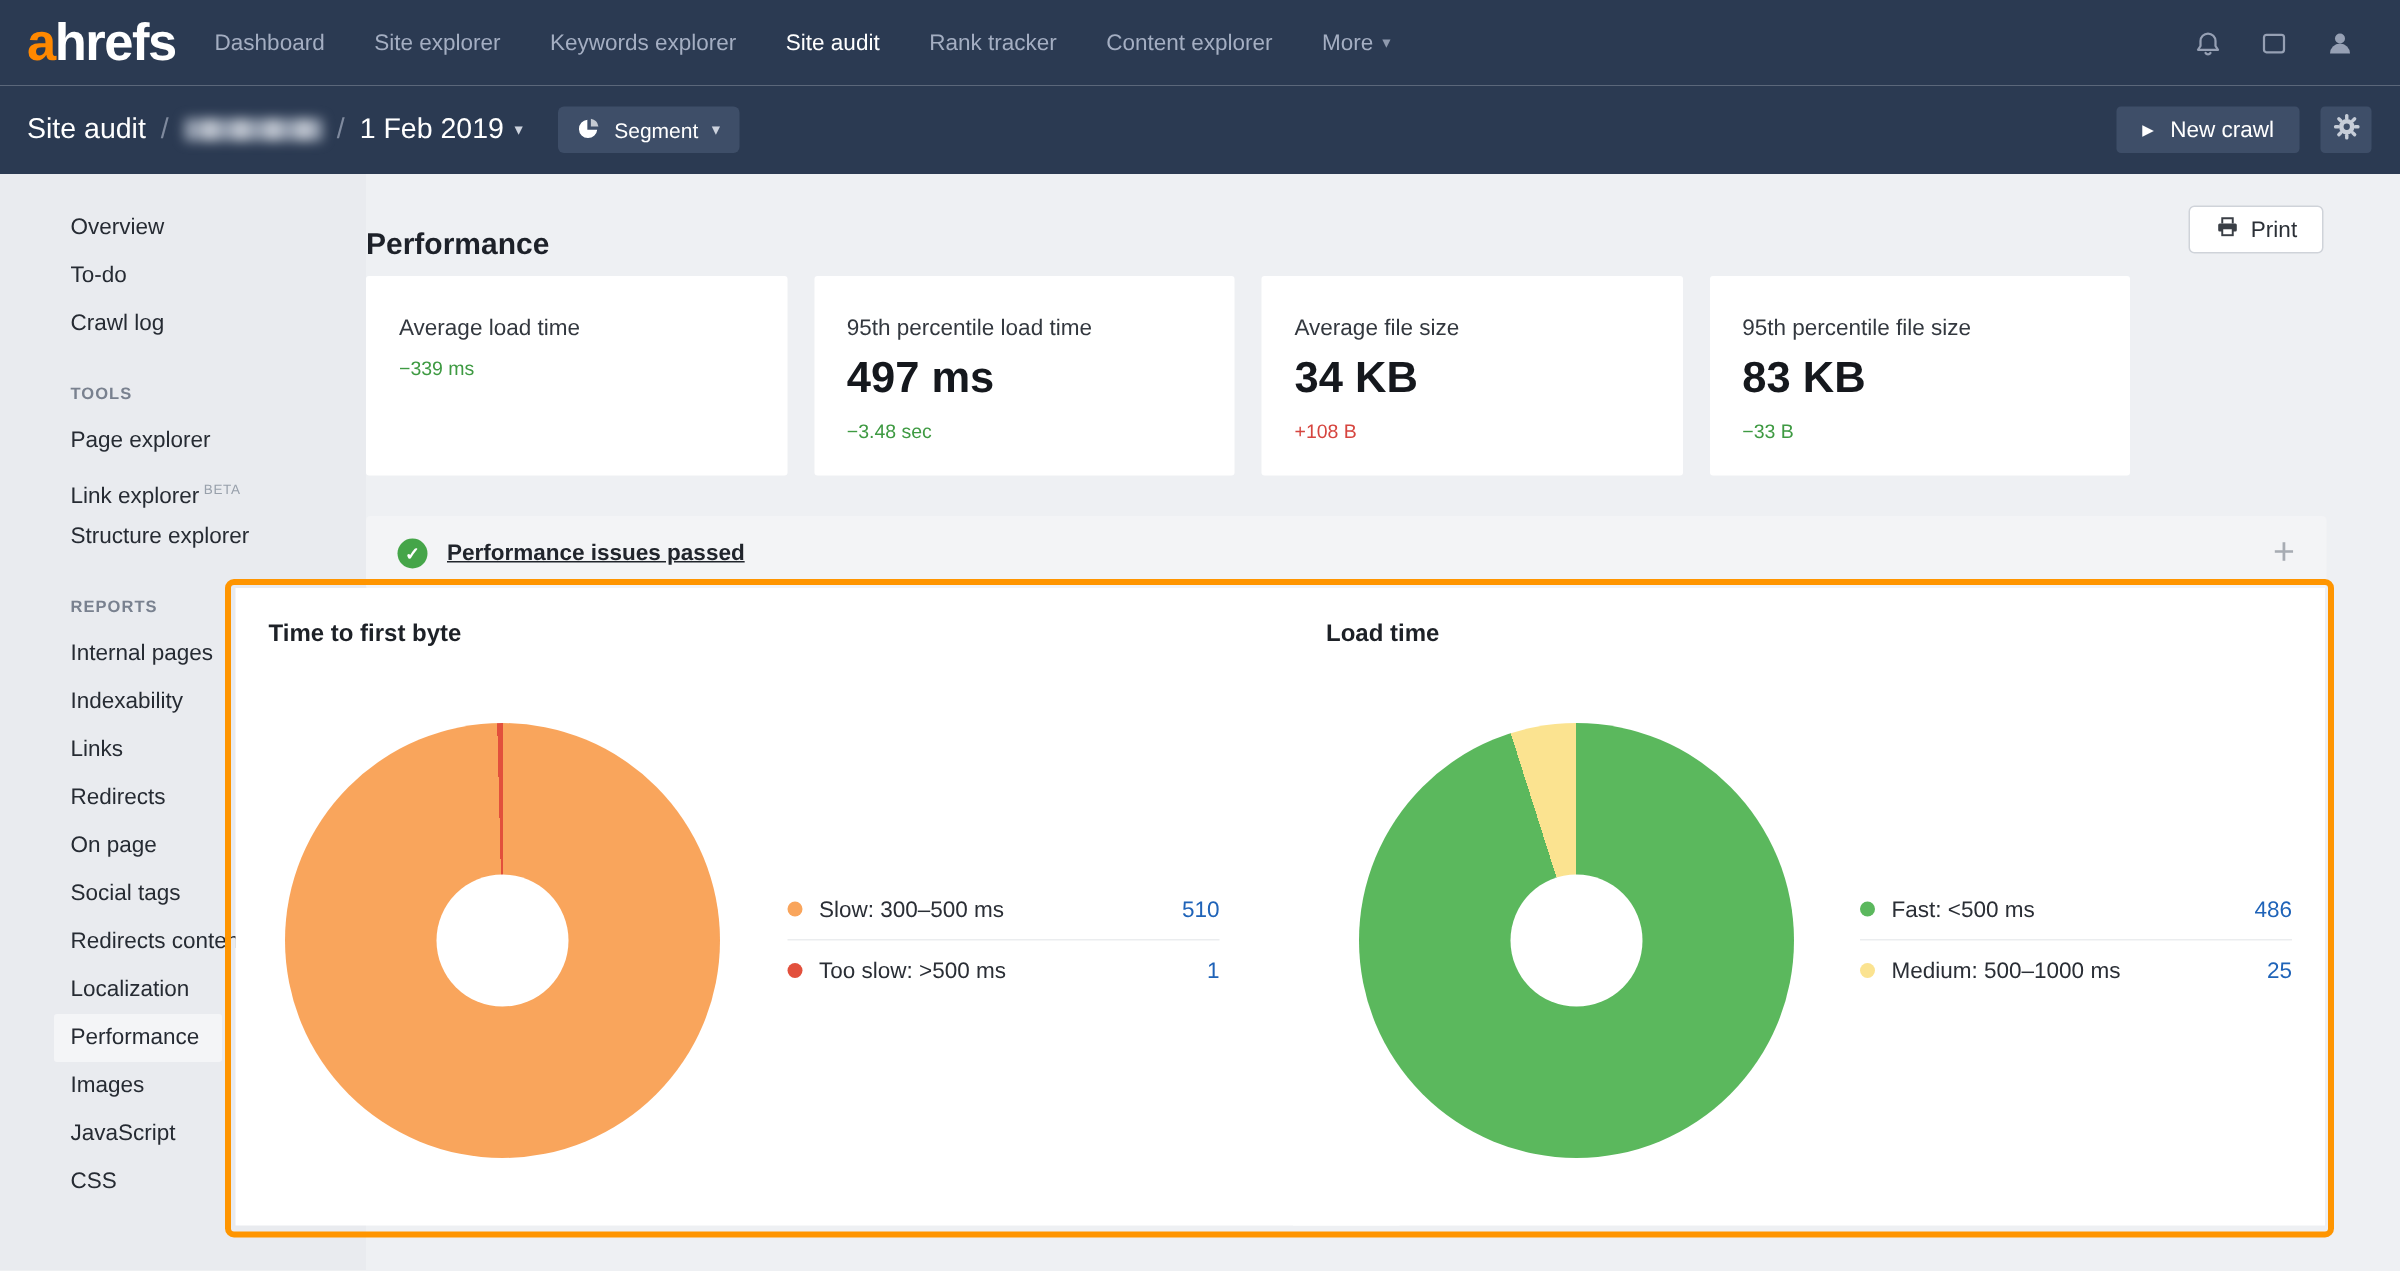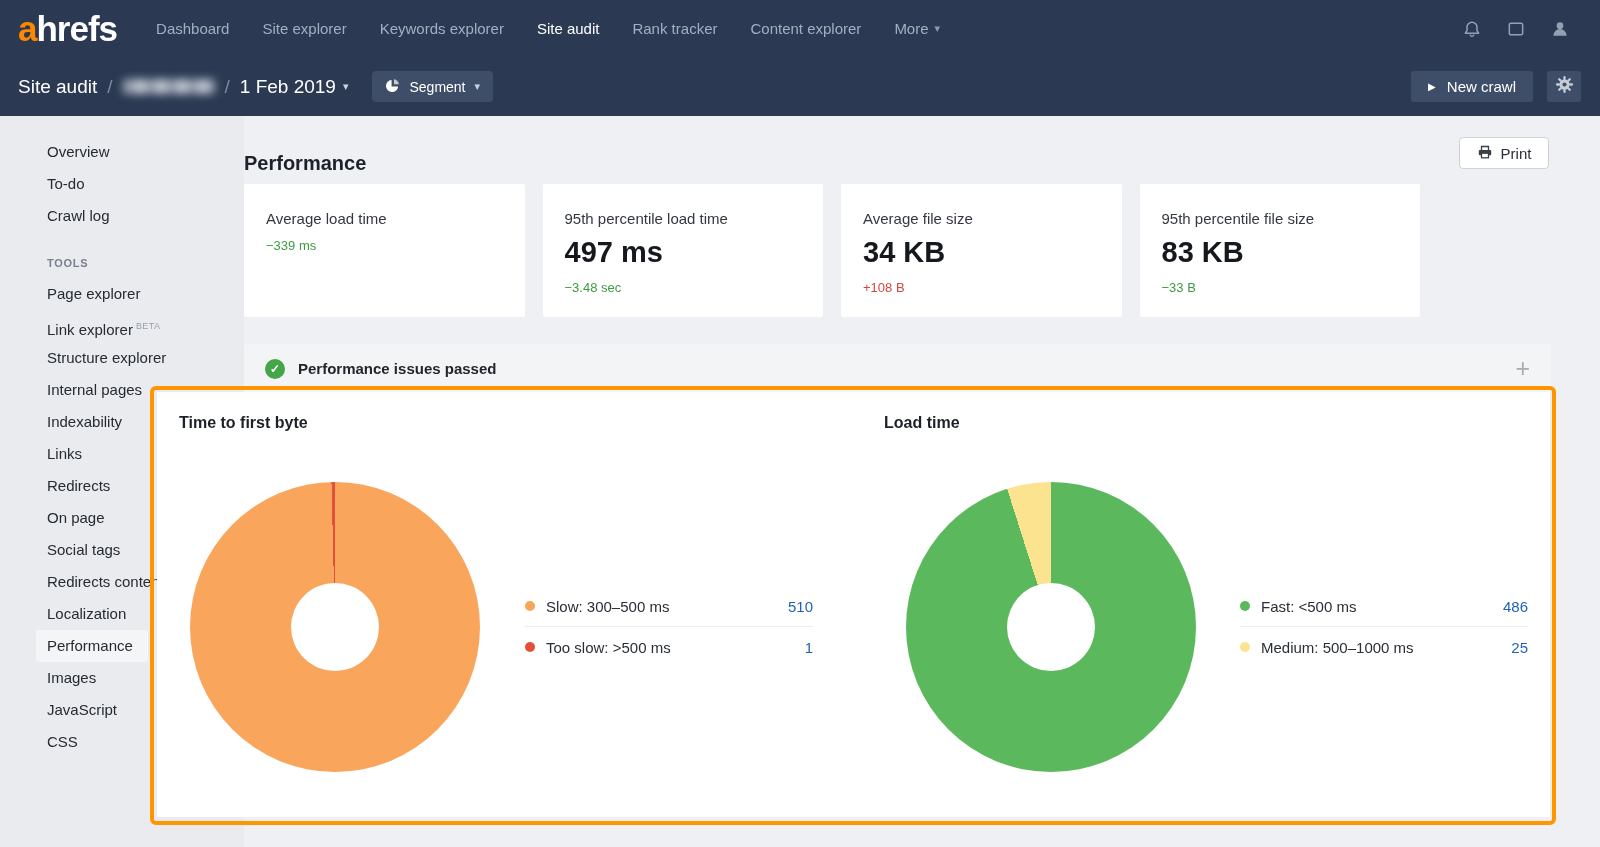--- a/index.html
+++ b/index.html
@@ -5,21 +5,21 @@
   html,body{margin:0;padding:0;background:#eef0f3;}
   .page{position:relative;width:1600px;height:847px;overflow:hidden;background:var(--page-bg,#eef0f3);
         font-family:"Liberation Sans",sans-serif;-webkit-font-smoothing:antialiased;}
 
   
   .topnav{position:absolute;top:0;left:0;width:1600px;height:57px;background:var(--navy,#2b3a52);
           display:flex;align-items:center;}
   .logo{margin-left:18px;font-size:35px;font-weight:bold;letter-spacing:-1px;cursor:pointer;line-height:1;}
   .logo-a{color:var(--logo-orange,#ff8800);}
   .logo-rest{color:#ffffff;}
-  .nav-items{margin-left:39px;display:flex;gap:33px;align-items:flex-start;font-size:15px;}
+  .nav-items{margin-left:26px;display:flex;gap:33px;align-items:flex-start;font-size:15px;}
   .nav-item{color:#a4aec2;cursor:pointer;text-decoration:none;display:flex;align-items:center;gap:6px;}
   .nav-item.active{color:#ffffff;}
   .nav-caret{font-size:11px;color:#8e99ad;}
   .nav-icons{margin-left:auto;margin-right:30px;display:flex;gap:24px;align-items:center;}
   .nav-icon{cursor:pointer;display:flex;align-items:center;}
 
   
   .subheader{position:absolute;top:57px;left:0;width:1600px;height:59px;background:var(--navy,#2b3a52);
              display:flex;align-items:center;}
   .breadcrumb{margin-left:18px;display:flex;align-items:center;gap:10px;font-size:19px;color:#ffffff;}
@@ -65,21 +65,21 @@
   .metric-delta{margin-top:11px;font-size:13px;}
   .metric-delta[data-tone="green"]{color:var(--green,#3e9a42);}
   .metric-delta[data-tone="red"]{color:var(--red,#d6453f);}
 
   
   .banner{position:absolute;left:244px;top:344px;width:1307px;height:49px;background:var(--banner-bg,#f3f4f6);
           border-radius:3px;box-sizing:border-box;display:flex;align-items:center;padding:0 21px;}
   .check-circle{width:20px;height:20px;border-radius:50%;background:var(--check-green,#45a549);
                 color:#ffffff;font-size:12px;font-weight:bold;display:flex;align-items:center;
                 justify-content:center;margin-right:13px;}
-  .banner-text{font-size:15px;font-weight:bold;color:#21252c;}
+  .banner-text{font-size:15px;font-weight:bold;color:#21252c;text-decoration:underline;}
   .banner-plus{margin-left:auto;font-size:25px;color:#a7acb3;cursor:pointer;line-height:1;}
 
   
   .chart-card{position:absolute;top:392px;height:425px;background:#ffffff;box-sizing:border-box;padding:22px;}
   .chart-card.c1{left:157px;width:776px;}
   .chart-card.c2{left:862px;width:688px;}
   .chart-title{font-size:16px;font-weight:bold;color:#1d2127;}
   .donut{position:absolute;top:90px;width:290px;height:290px;border-radius:50%;cursor:pointer;}
   .c1 .donut{left:33px;}
   .c2 .donut{left:44px;}
@@ -194,20 +194,21 @@
       <li class="side-item">Crawl log</li>
     </ul>
     <div class="section-title">TOOLS</div>
     <ul class="side-list">
       <li class="side-item">Page explorer</li>
       <li class="side-item">
         <span>Link explorer</span><sup class="beta">BETA</sup>
       </li>
       <li class="side-item">Structure explorer</li>
     </ul>
+    <div class="section-title">REPORTS</div>
     <ul class="side-list">
       <li class="side-item">Internal pages</li>
       <li class="side-item">Indexability</li>
       <li class="side-item">Links</li>
       <li class="side-item">Redirects</li>
       <li class="side-item">On page</li>
       <li class="side-item">Social tags</li>
       <li class="side-item">Redirects content</li>
       <li class="side-item">Localization</li>
       <li class="side-item active">Performance</li>

